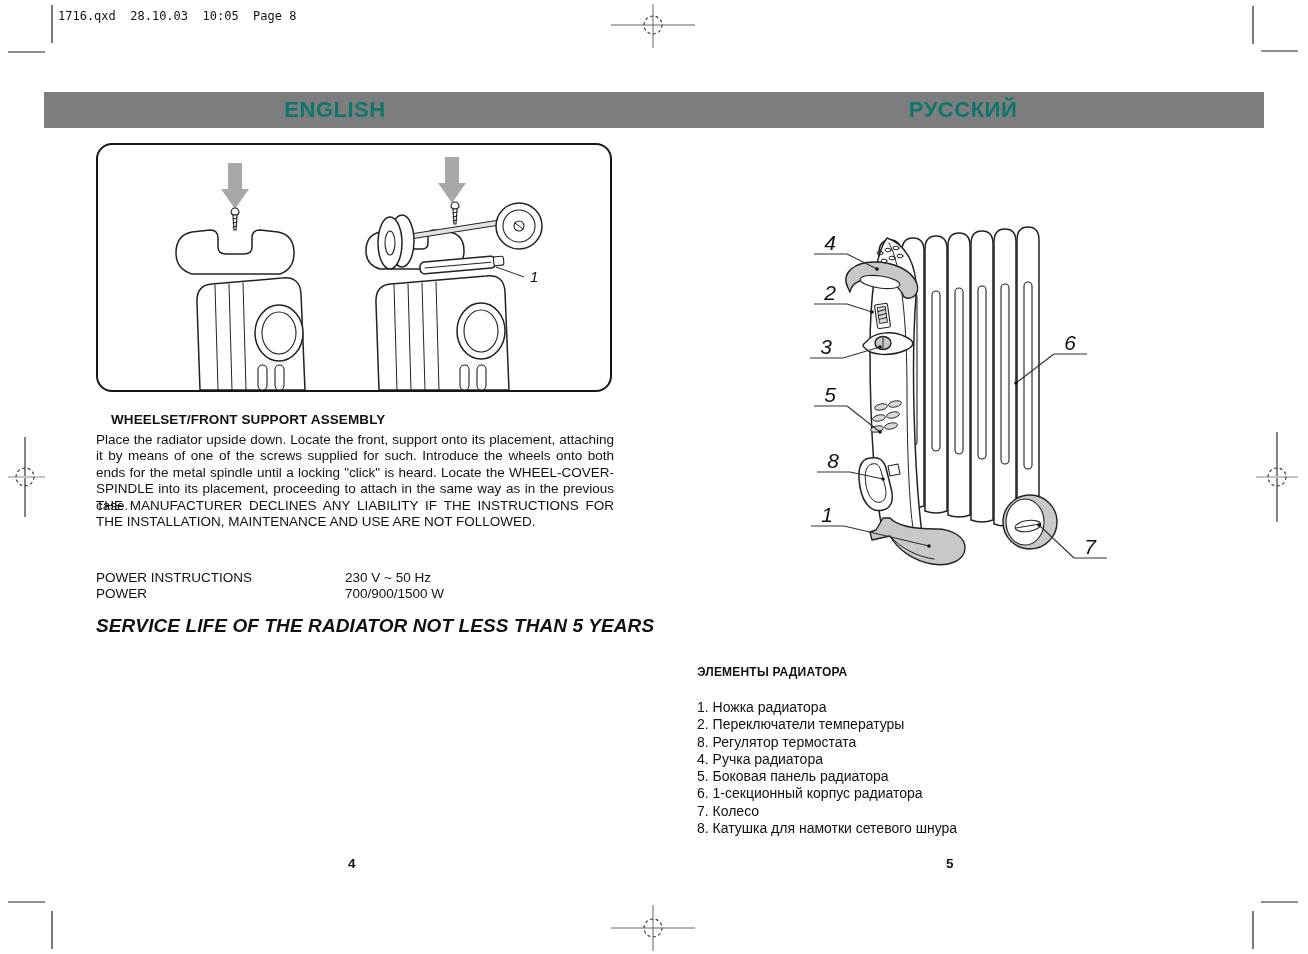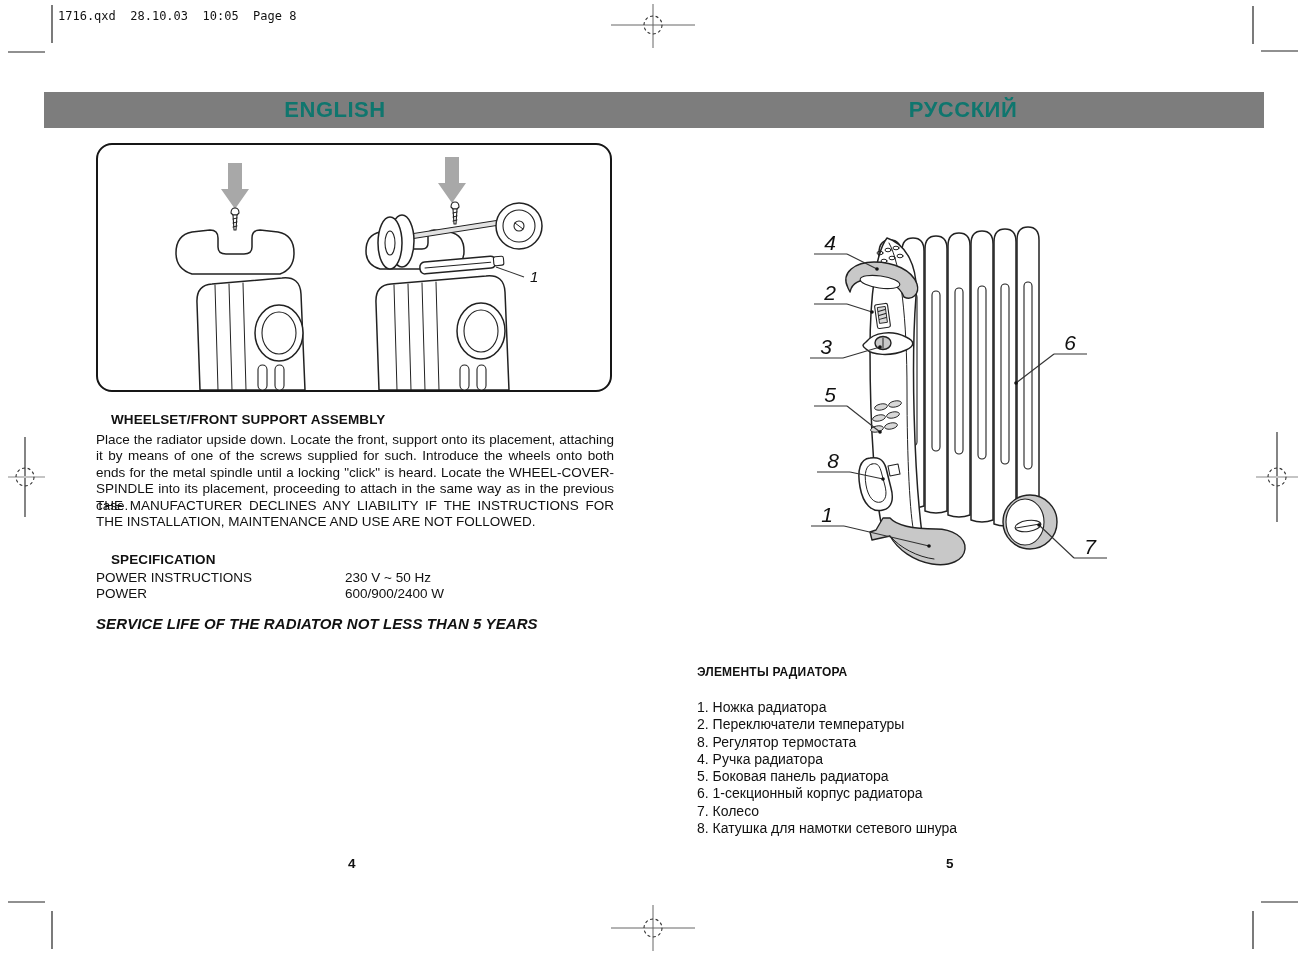--- a/index.html
+++ b/index.html
@@ -39,21 +39,21 @@
   .h-bold{font-size:13.5px;font-weight:bold;letter-spacing:.1px;}
   .para{font-size:13.5px;line-height:16.4px;text-align:justify;margin:0;}
   .assembly-head{top:412px;}
   .assembly-body{top:432px;}
   .assembly-disclaimer{top:498px;}
   .spec-head{top:552px;}
   .spec-table{position:absolute;left:96px;top:570px;width:518px;font-size:13.5px;line-height:15.5px;}
   .spec-row{display:flex;}
   .spec-label{width:249px;flex:none;}
   .service-life{
-    position:absolute;left:96px;top:615px;font-size:15px;font-weight:bold;font-style:italic;
+    position:absolute;left:96px;top:615px;font-size:19px;font-weight:bold;font-style:italic;
     letter-spacing:.1px;
   }
   .pageno{position:absolute;font-size:13.5px;font-weight:600;}
   .pageno.en{left:348px;top:856px;}
   .pageno.ru{left:946px;top:856px;}
   
   .fig-radiator{position:absolute;left:780px;top:200px;width:340px;height:380px;}
   .ru-head{position:absolute;left:697px;top:665px;font-size:12px;font-weight:bold;letter-spacing:.2px;}
   .ru-list{position:absolute;left:697px;top:699px;font-size:14px;line-height:17.3px;}
   
@@ -187,29 +187,28 @@
         <line class="callout-line" x1="398" y1="122" x2="426" y2="132"></line>
         <text class="fig1-callout" x="432" y="137">1</text>
       </g>
     </svg>
   </div>
 
   <div class="en-col h-bold assembly-head" style="position:absolute">WHEELSET/FRONT SUPPORT ASSEMBLY</div>
   <p class="en-col para assembly-body" style="position:absolute">Place the radiator upside down. Locate the front, support onto its placement, attaching it by means of one of the screws supplied for such. Introduce the wheels onto both ends for the metal spindle until a locking "click" is heard. Locate the WHEEL-COVER-SPINDLE into its placement, proceeding to attach in the same way as in the previous case.</p>
   <p class="en-col para assembly-disclaimer" style="position:absolute">THE MANUFACTURER DECLINES ANY LIABILITY IF THE INSTRUCTIONS FOR THE INSTALLATION, MAINTENANCE AND USE ARE NOT FOLLOWED.</p>
 
-  <div class="en-col h-bold spec-head" style="position:absolute">SPECIFICATION</div>
   <div class="spec-table">
     <div class="spec-row">
       <span class="spec-label">POWER INSTRUCTIONS</span>
       <span class="spec-value">230 V ~ 50 Hz</span>
     </div>
     <div class="spec-row">
       <span class="spec-label">POWER</span>
-      <span class="spec-value">600/900/2400 W</span>
+      <span class="spec-value">700/900/1500 W</span>
     </div>
   </div>
   <div class="service-life">SERVICE LIFE OF THE RADIATOR NOT LESS THAN 5 YEARS</div>
   <div class="pageno en">4</div>
 
   <svg class="fig-radiator" viewBox="0 0 340 380">
 
     <g>
       <path class="outline" d="M237,329 L237,40 Q237,27 248,27 Q259,27 259,40 L259,329 Q248,333 237,329 Z"></path>
       <path class="outline" d="M214,324 L214,42 Q214,29 225,29 Q236,29 236,42 L236,324 Q225,328 214,324 Z"></path>

